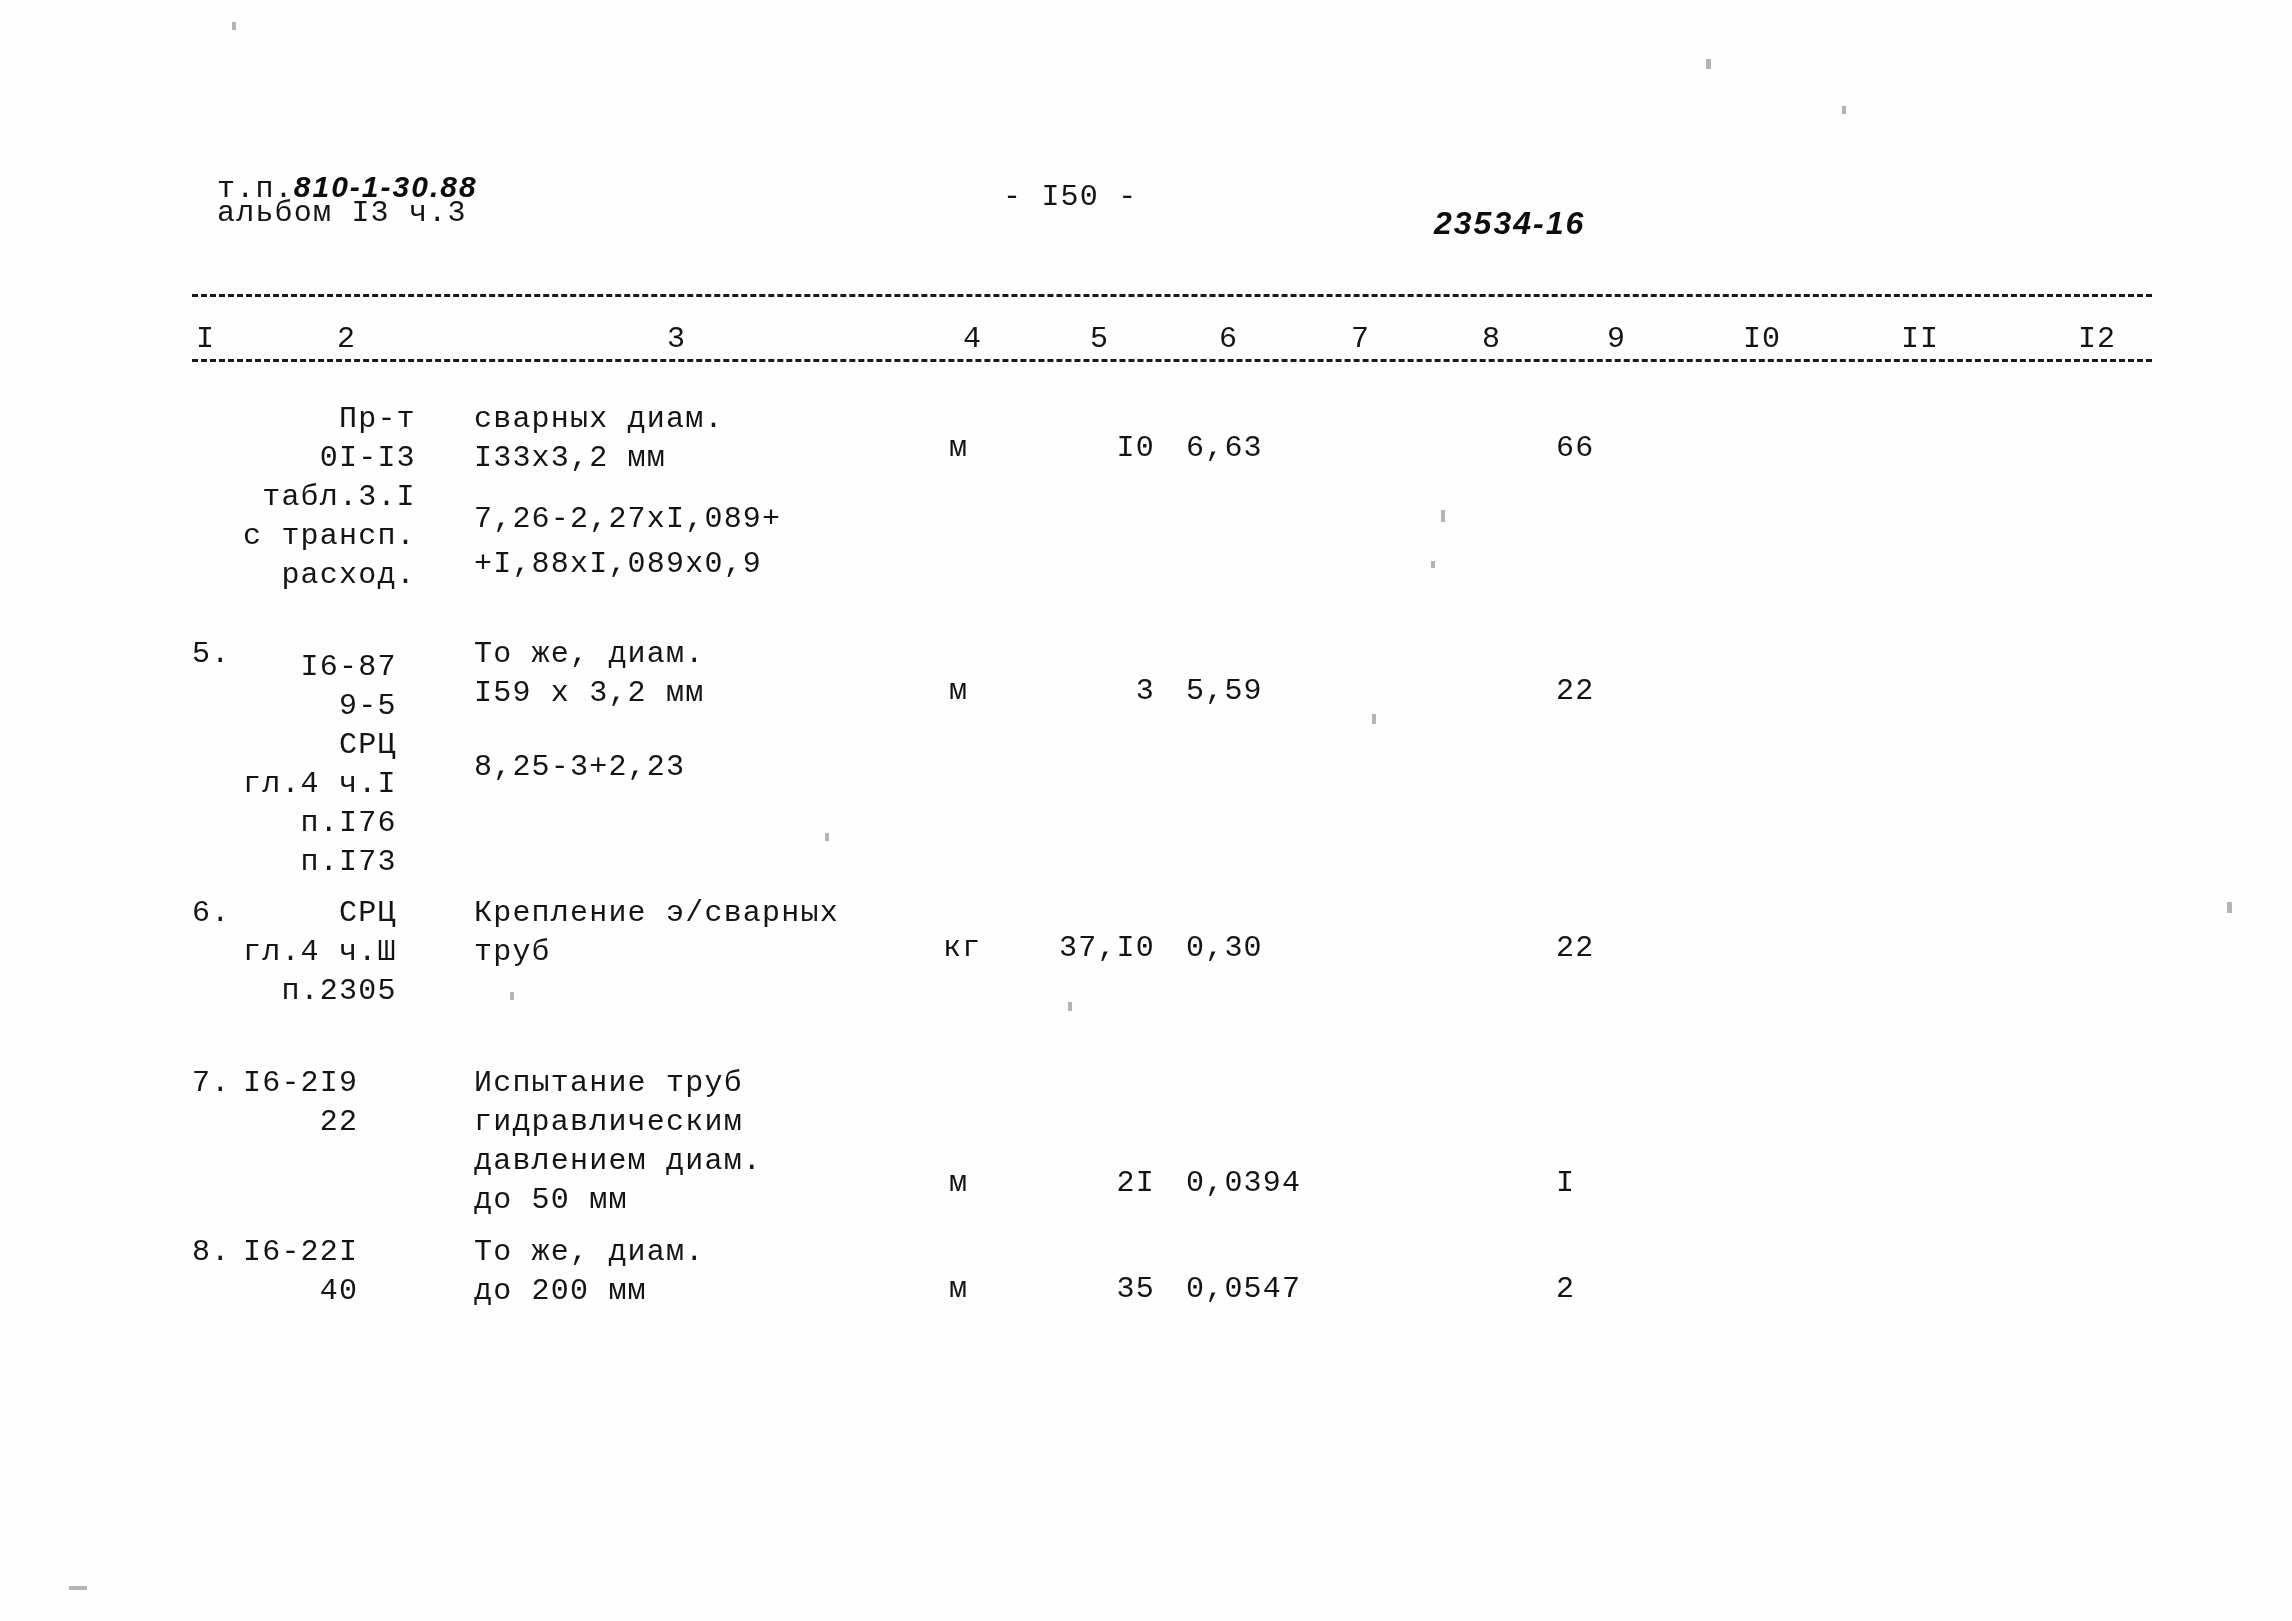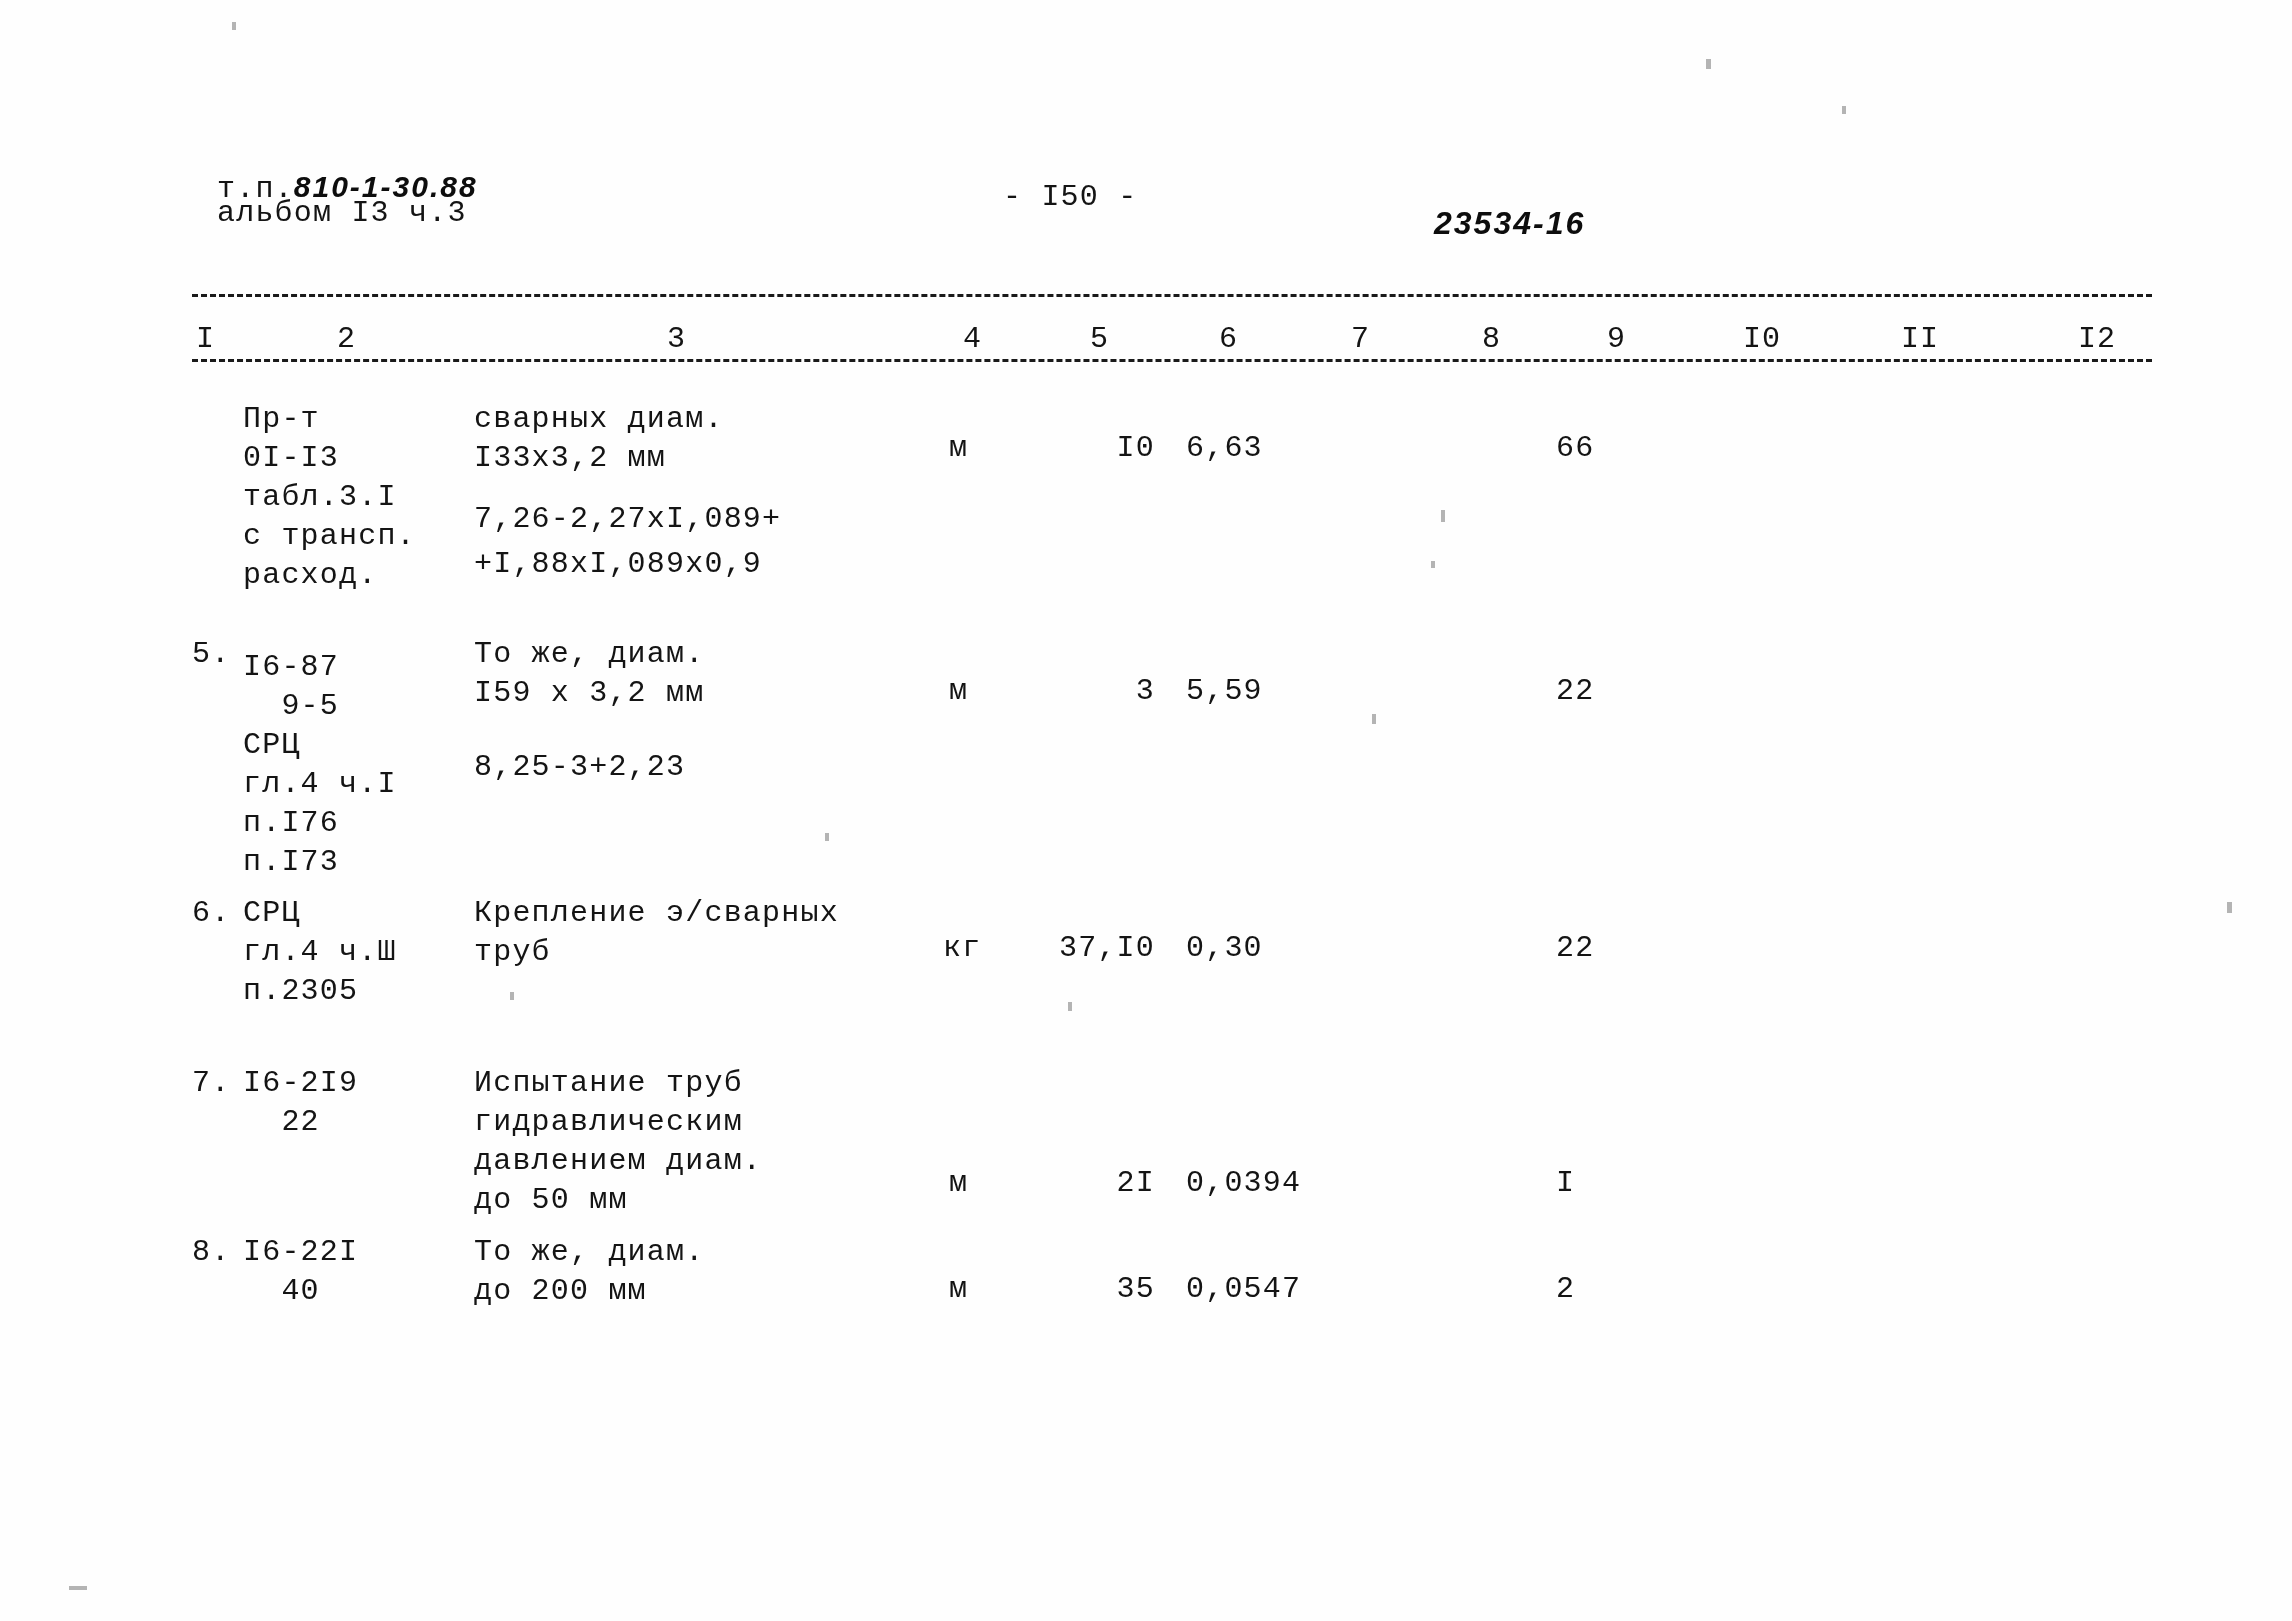--- a/index.html
+++ b/index.html
@@ -70,21 +70,21 @@
   .row { position: absolute; left: 0; width: 2293px; }
   .cell {
     position: absolute;
     white-space: pre;
     font-size: 30px;
     line-height: 39px;
     letter-spacing: 1.2px;
     color: #141414;
   }
   .c-num   { left: 192px; }
-  .c-code  { left: 243px; }
+  .c-code  { left: 243px; text-align: right; }
   .c-desc  { left: 474px; }
   .c-unit  { left: 949px; }
   .c-qty   { left: 1047px; text-align: right; width: 108px; }
   .c-rate  { left: 1186px; text-align: right; }
   .c-tot   { left: 1556px; }
 
   
   .speck {
     position: absolute;
     background: #777;

